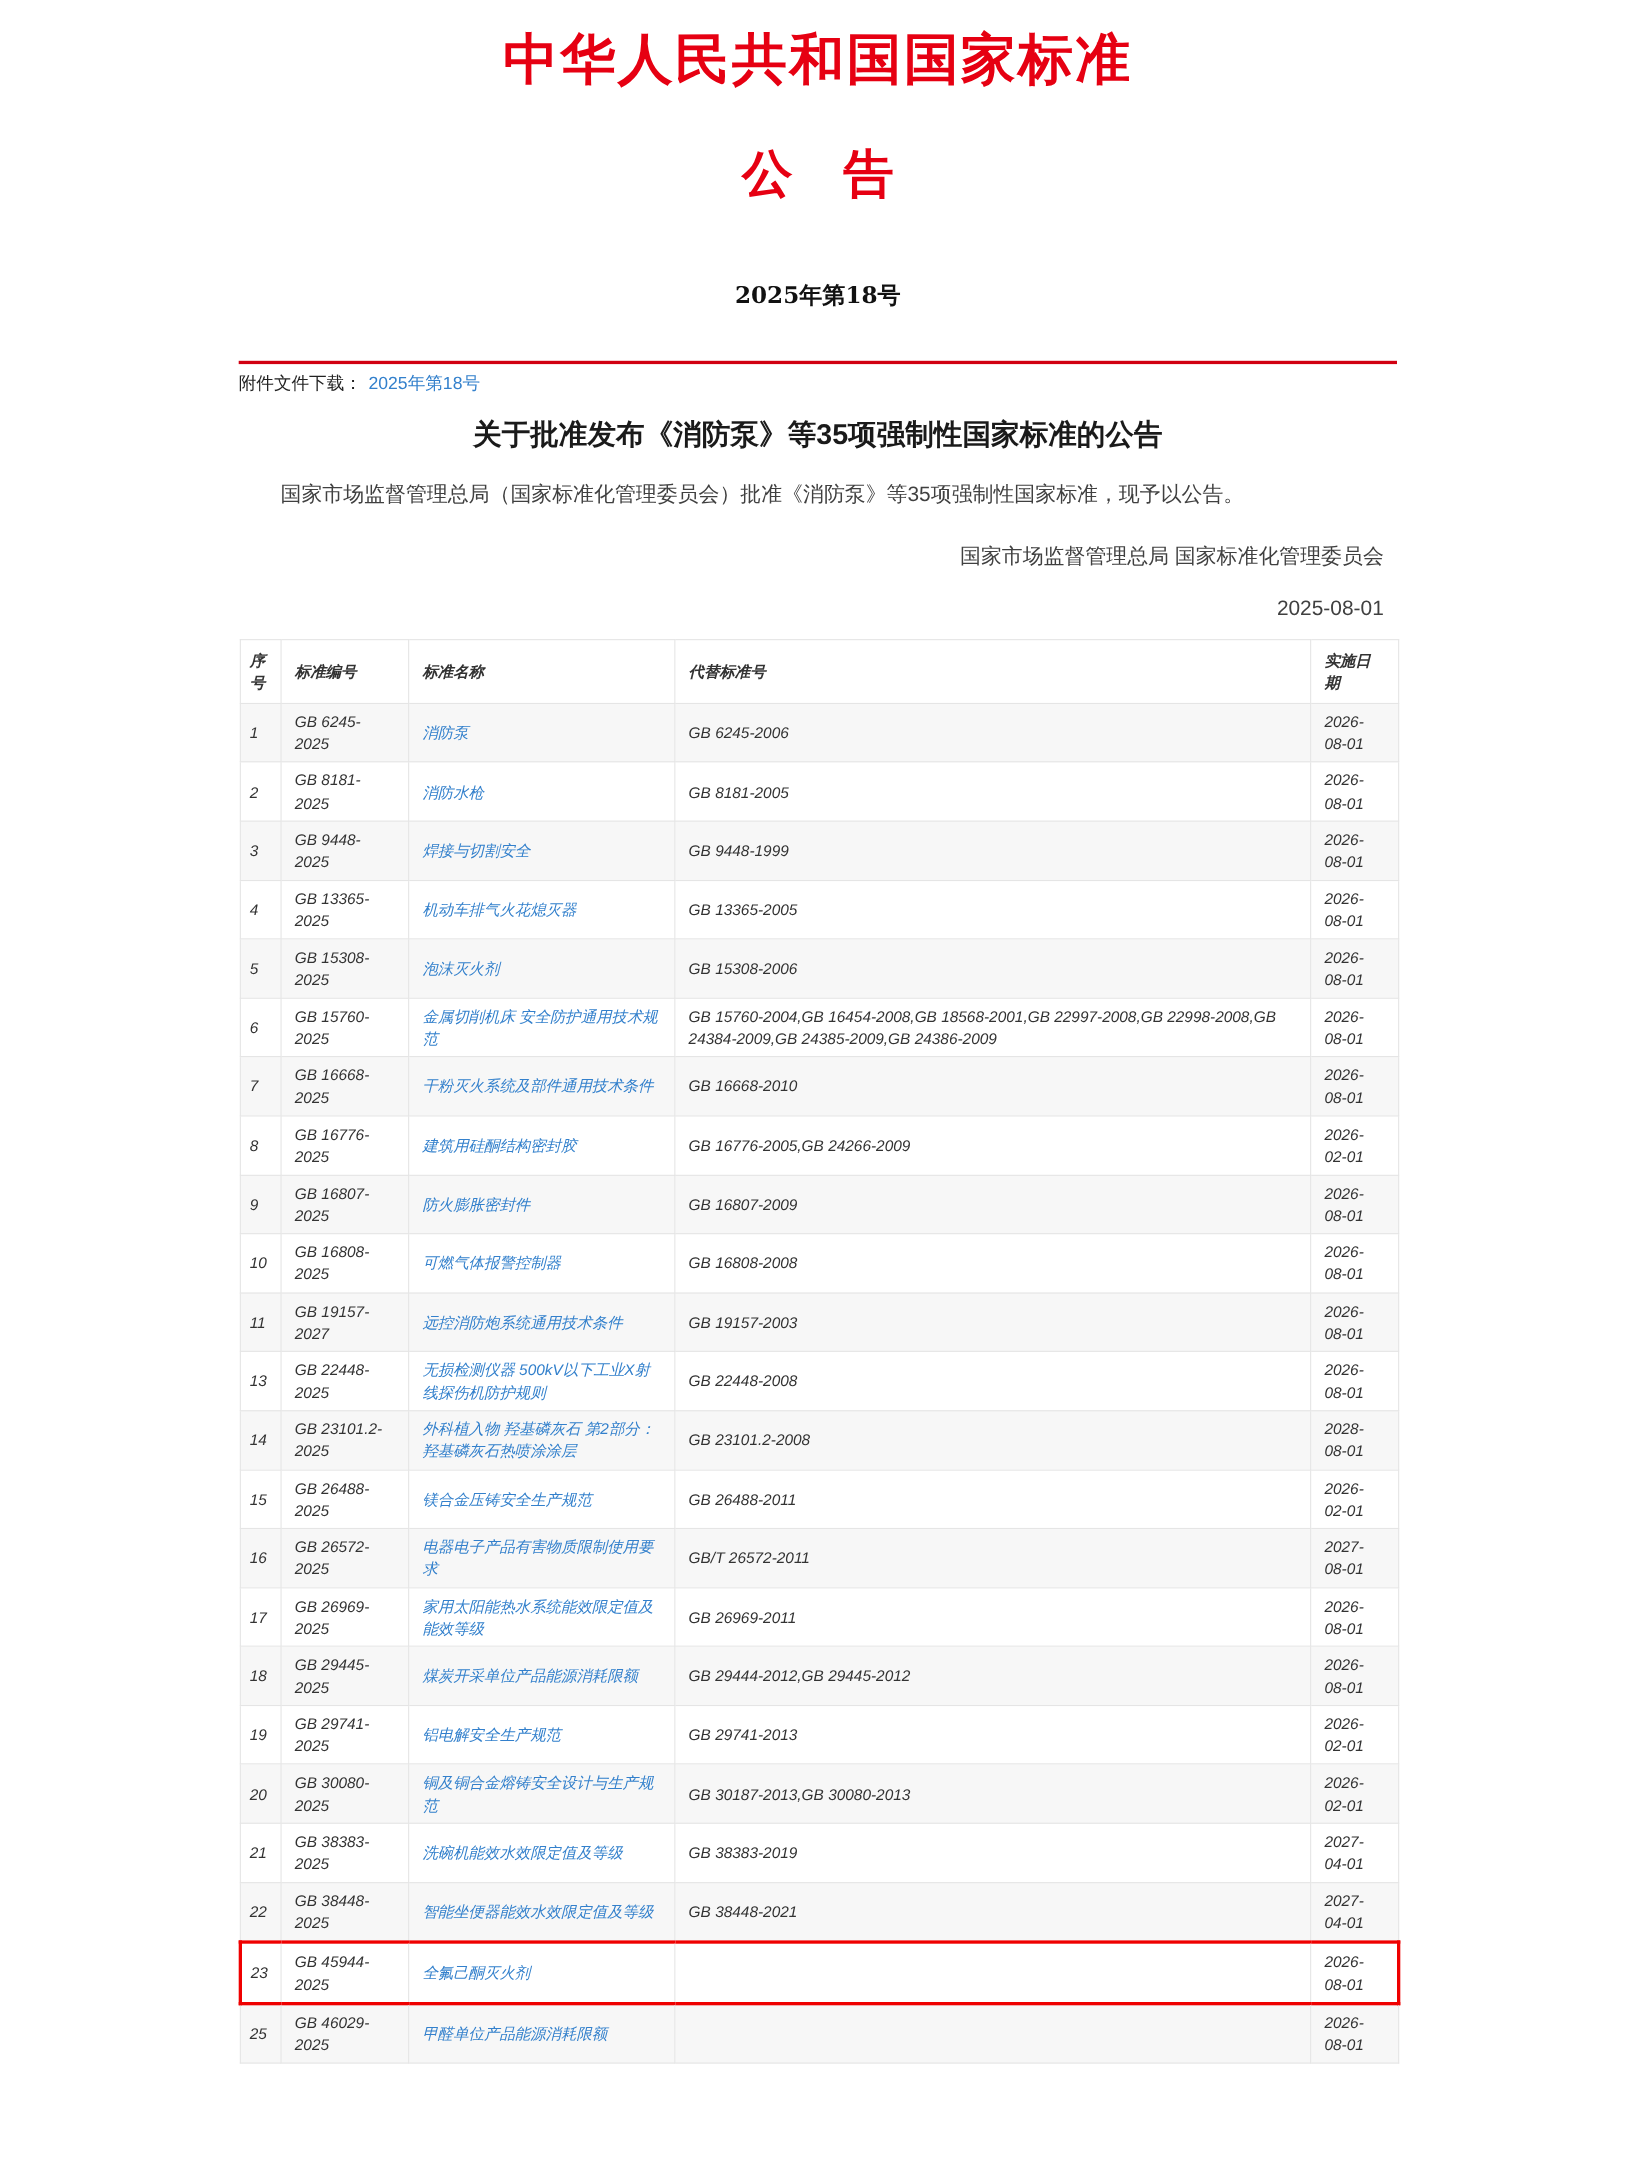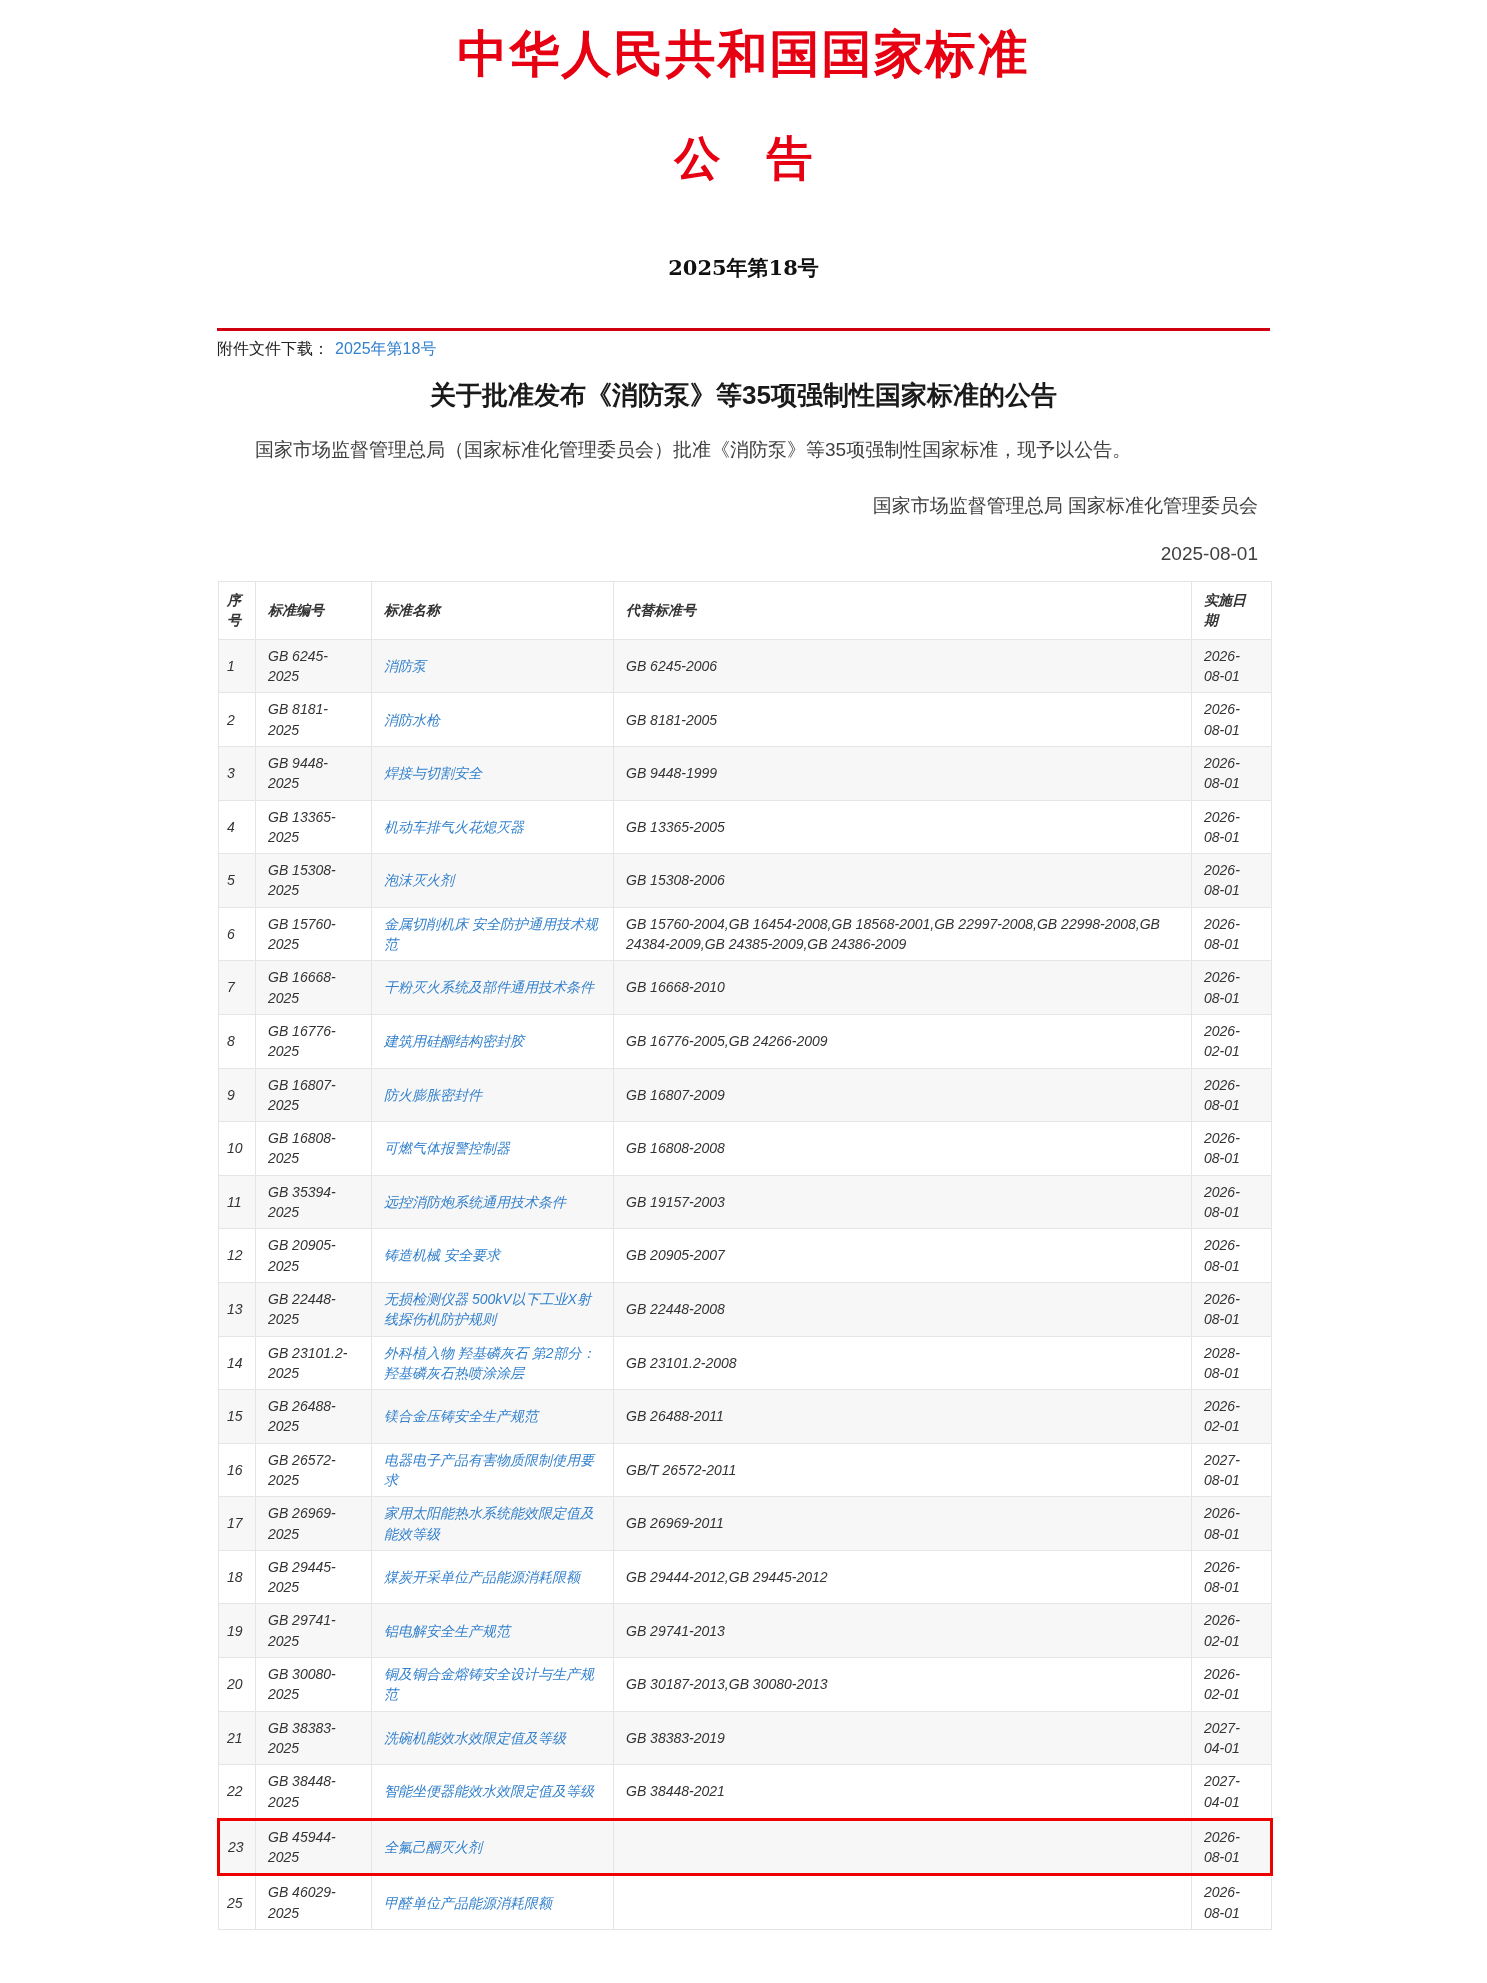--- a/index.html
+++ b/index.html
@@ -161,30 +161,23 @@
         </tr>
         <tr>
           <td>10</td>
           <td>GB 16808-2025</td>
           <td><a href="#">可燃气体报警控制器</a></td>
           <td>GB 16808-2008</td>
           <td>2026-08-01</td>
         </tr>
         <tr>
           <td>11</td>
-          <td>GB 35394-2025</td>
+          <td>GB 19157-2027</td>
           <td><a href="#">远控消防炮系统通用技术条件</a></td>
           <td>GB 19157-2003</td>
-          <td>2026-08-01</td>
-        </tr>
-        <tr>
-          <td>12</td>
-          <td>GB 20905-2025</td>
-          <td><a href="#">铸造机械 安全要求</a></td>
-          <td>GB 20905-2007</td>
           <td>2026-08-01</td>
         </tr>
         <tr>
           <td>13</td>
           <td>GB 22448-2025</td>
           <td><a href="#">无损检测仪器 500kV以下工业X射线探伤机防护规则</a></td>
           <td>GB 22448-2008</td>
           <td>2026-08-01</td>
         </tr>
         <tr>

